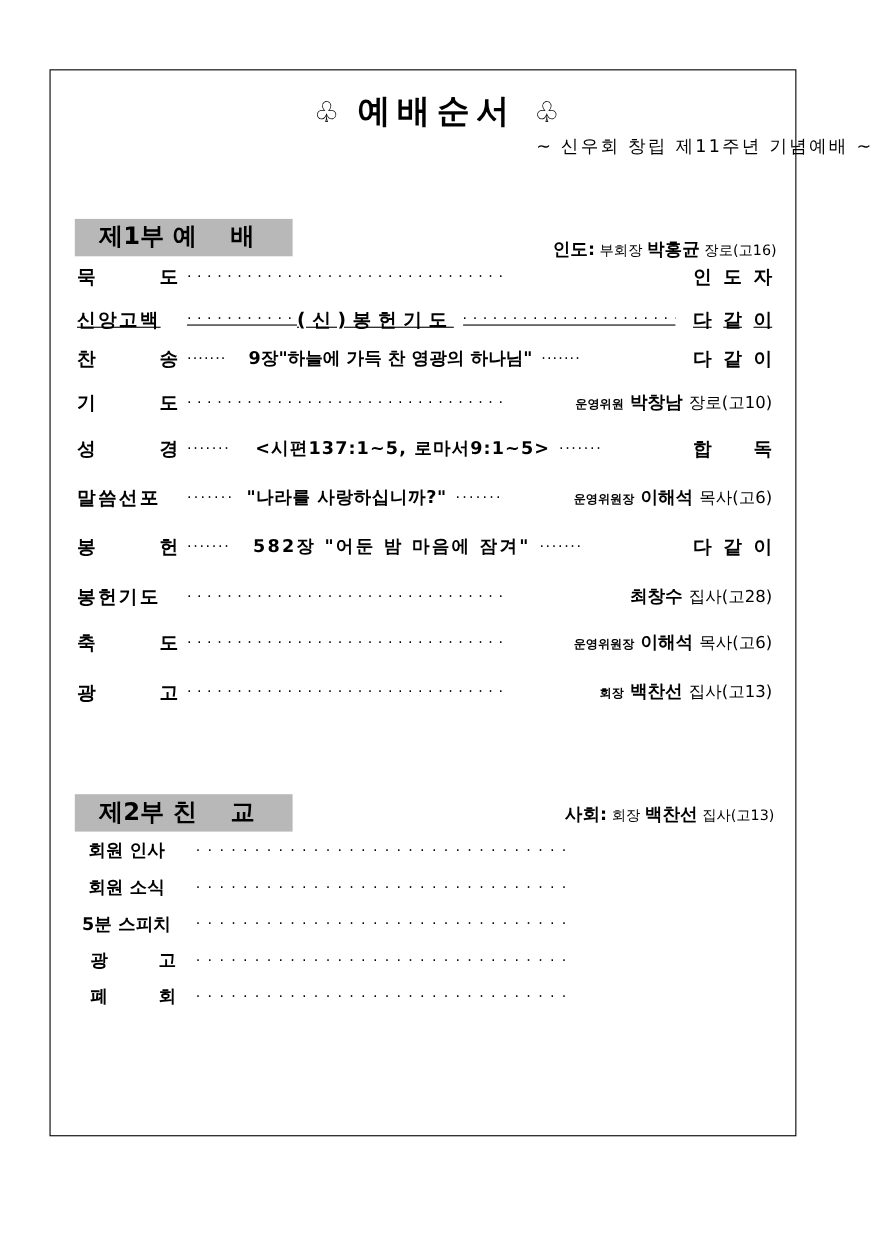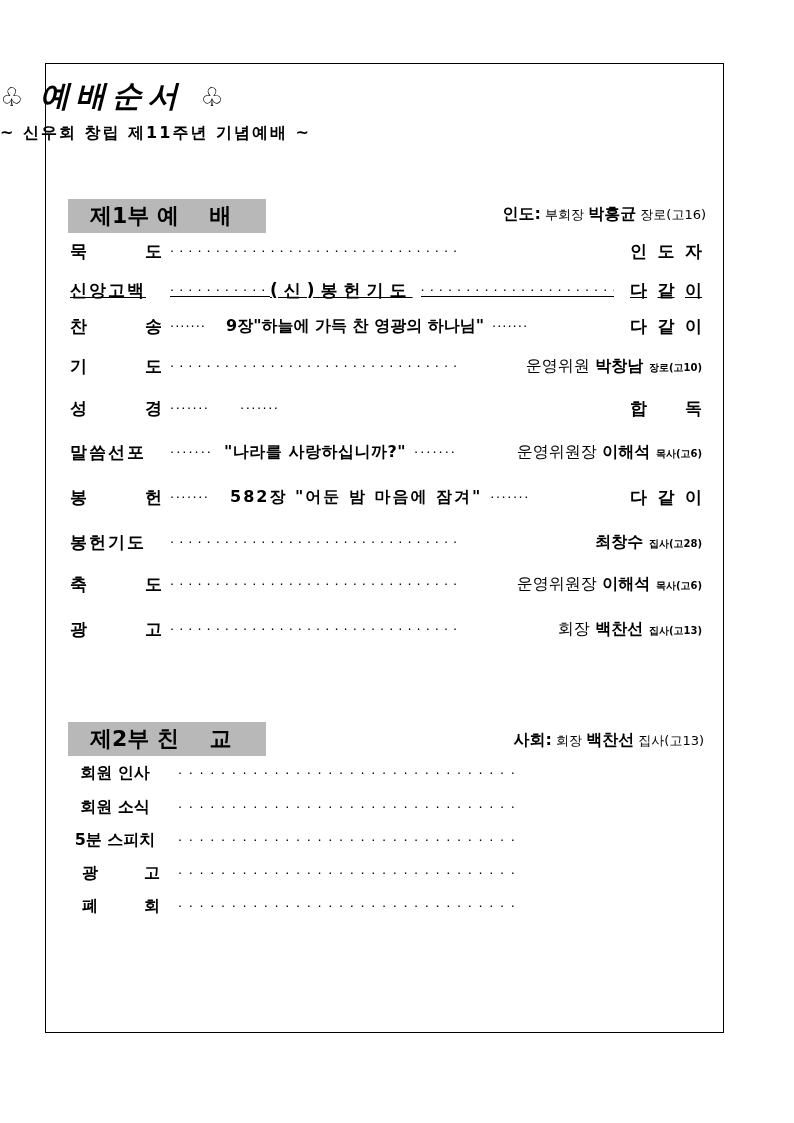--- a/index.html
+++ b/index.html
@@ -1,61 +1,61 @@
 <!DOCTYPE html>
 <html><head>
 <meta charset="utf-8">
 <style>
   html, body { margin:0; padding:0; background:#ffffff; }
   body { width:794px; height:1123px; position:relative; overflow:hidden;
          font-family:"DejaVu Sans", "Liberation Sans", sans-serif; color:#000; }
   .frame { position:absolute; left:45px; top:63px; width:679px; height:970px;
            border:1.5px solid #000; box-sizing:border-box; }
-  .title { position:absolute; left:0; right:0; top:80px; 
-           font-size:30px; font-weight:bold; letter-spacing:6px; line-height:32px;font-style:italic; }
+  .title { position:absolute; left:0; right:0; top:80px; text-align:center;
+           font-size:30px; font-weight:bold; letter-spacing:6px; line-height:44px; }
   .title .clover { font-weight:normal; font-size:26px; letter-spacing:0; }
-  .subtitle { position:absolute; left:0; right:0; top:122px; text-align:left;
-              font-size:16px; font-weight:bold; letter-spacing:2px; line-height:22px; }
+  .subtitle { position:absolute; left:0; right:0; top:122px; text-align:right;
+              font-size:16px; font-weight:normal; letter-spacing:2px; line-height:22px; }
   .section-head { position:absolute; left:68px; width:198px; height:34px; background:#b8b8b8;
                   font-size:22px; font-weight:bold; line-height:34px; padding-left:22px; box-sizing:border-box;
                   white-space:pre; }
   .leader-info { position:absolute; right:90px; font-size:13px; line-height:20px; white-space:nowrap; }
   .leader-info .lbl { font-weight:bold; font-size:16px; }
   .leader-info .nm { font-weight:bold; font-size:16px; }
   .row { position:absolute; left:70px; width:632px; height:26px; display:flex; align-items:center;
          font-size:17px; font-weight:bold; white-space:nowrap; }
   .row .name { width:92px; flex:none; display:flex; justify-content:space-between; }
   .row .dots { flex:1; overflow:hidden; color:#000; font-weight:normal; letter-spacing:5px; font-size:13px;
                margin-left:8px; }
   .row .mid { flex:none; letter-spacing:1px; }
   .row .mid.wide { letter-spacing:6px; }
   .row .who { flex:none; text-align:right; display:flex; justify-content:space-between; width:72px; margin-left:16px; }
   .row .who.person { width:auto; display:block; font-size:16px; }
-  .row .who .role { font-size:16px; font-weight:normal; }
-  .row .who .suffix { font-size:10px; font-weight:bold; }
+  .row .who .role { font-size:11px; font-weight:bold; }
+  .row .who .suffix { font-size:15px; font-weight:normal; }
   .row2 { position:absolute; left:70px; height:24px; display:flex; align-items:center;
           font-size:16px; font-weight:bold; white-space:nowrap; }
   .row2 .name { width:90px; text-align:center; flex:none; }
   .row2 .name.spread { display:flex; justify-content:space-between; width:78px; margin-left:12px; }
   .row2 .dots { margin-left:18px; font-weight:normal; letter-spacing:6.6px; font-size:13px; }
 </style>
 </head>
 <body>
 
 <div class="frame"></div>
 
 <div class="title">
   <span class="clover">♧</span>
   <span>예배순서</span>
   <span class="clover">♧</span>
 </div>
 <div class="subtitle">~ 신우회 창립 제11주년 기념예배 ~</div>
 
 <div class="section-head" style="top:199px;">제1부 예    배</div>
-<div class="leader-info" style="top:204px; right:88px;">
+<div class="leader-info" style="top:217px; right:88px;">
   <span class="lbl">인도:</span>
   <span>부회장</span>
   <span class="nm">박홍균</span>
   <span>장로(고16)</span>
 </div>
 
 <div class="row" style="top:238px;">
   <span class="name">
       <span>묵</span>
       <span>도</span>
@@ -107,20 +107,21 @@
     <span class="suffix">장로(고10)</span>
   </span>
 </div>
 
 <div class="row" style="top:395px;">
   <span class="name">
       <span>성</span>
       <span>경</span>
     </span>
   <span class="dots" style="flex:none; width:62px; letter-spacing:1.5px;">·······</span>
+  <span class="mid" style="font-size:16px; letter-spacing:1px;">&lt;시편137:1~5, 로마서9:1~5&gt;</span>
   <span class="dots" style="letter-spacing:1.5px;">·······</span>
   <span class="who" style="justify-content:space-between;">
       <span>합</span>
       <span>독</span>
     </span>
 </div>
 
 <div class="row" style="top:439px;">
   <span class="name" style="letter-spacing:2px;">말씀선포</span>
   <span class="dots" style="flex:none; width:54px; letter-spacing:2px;">·······</span>

